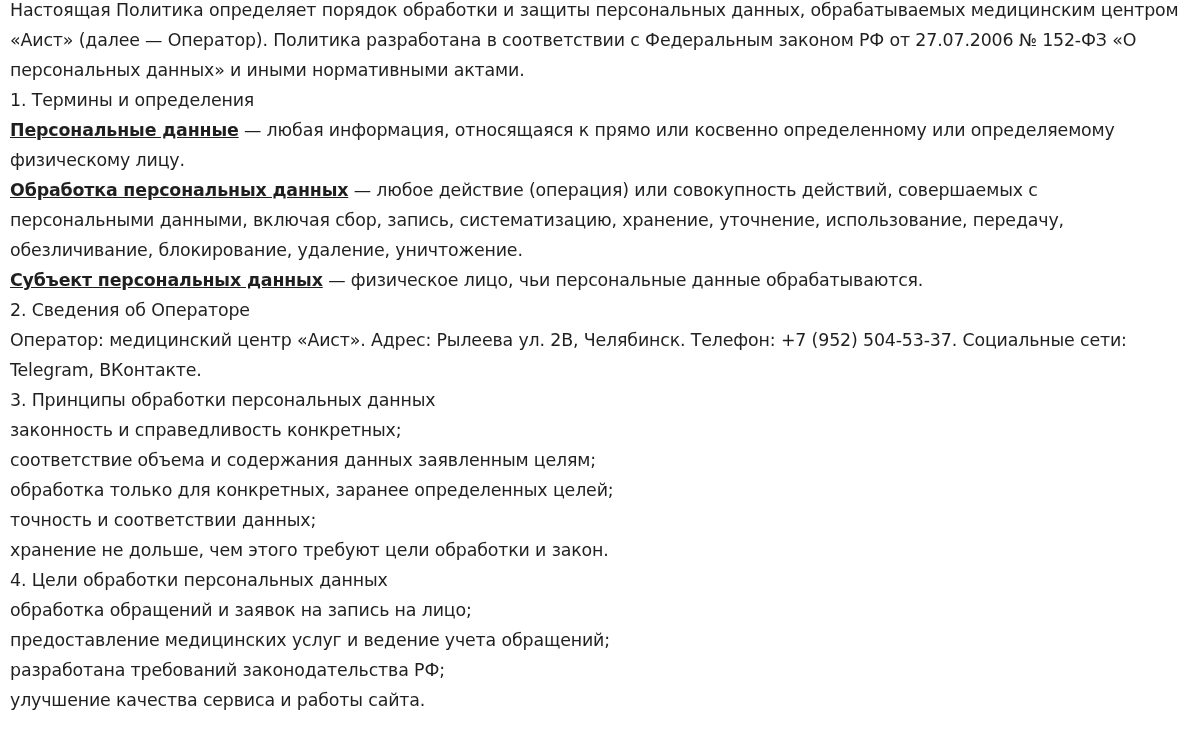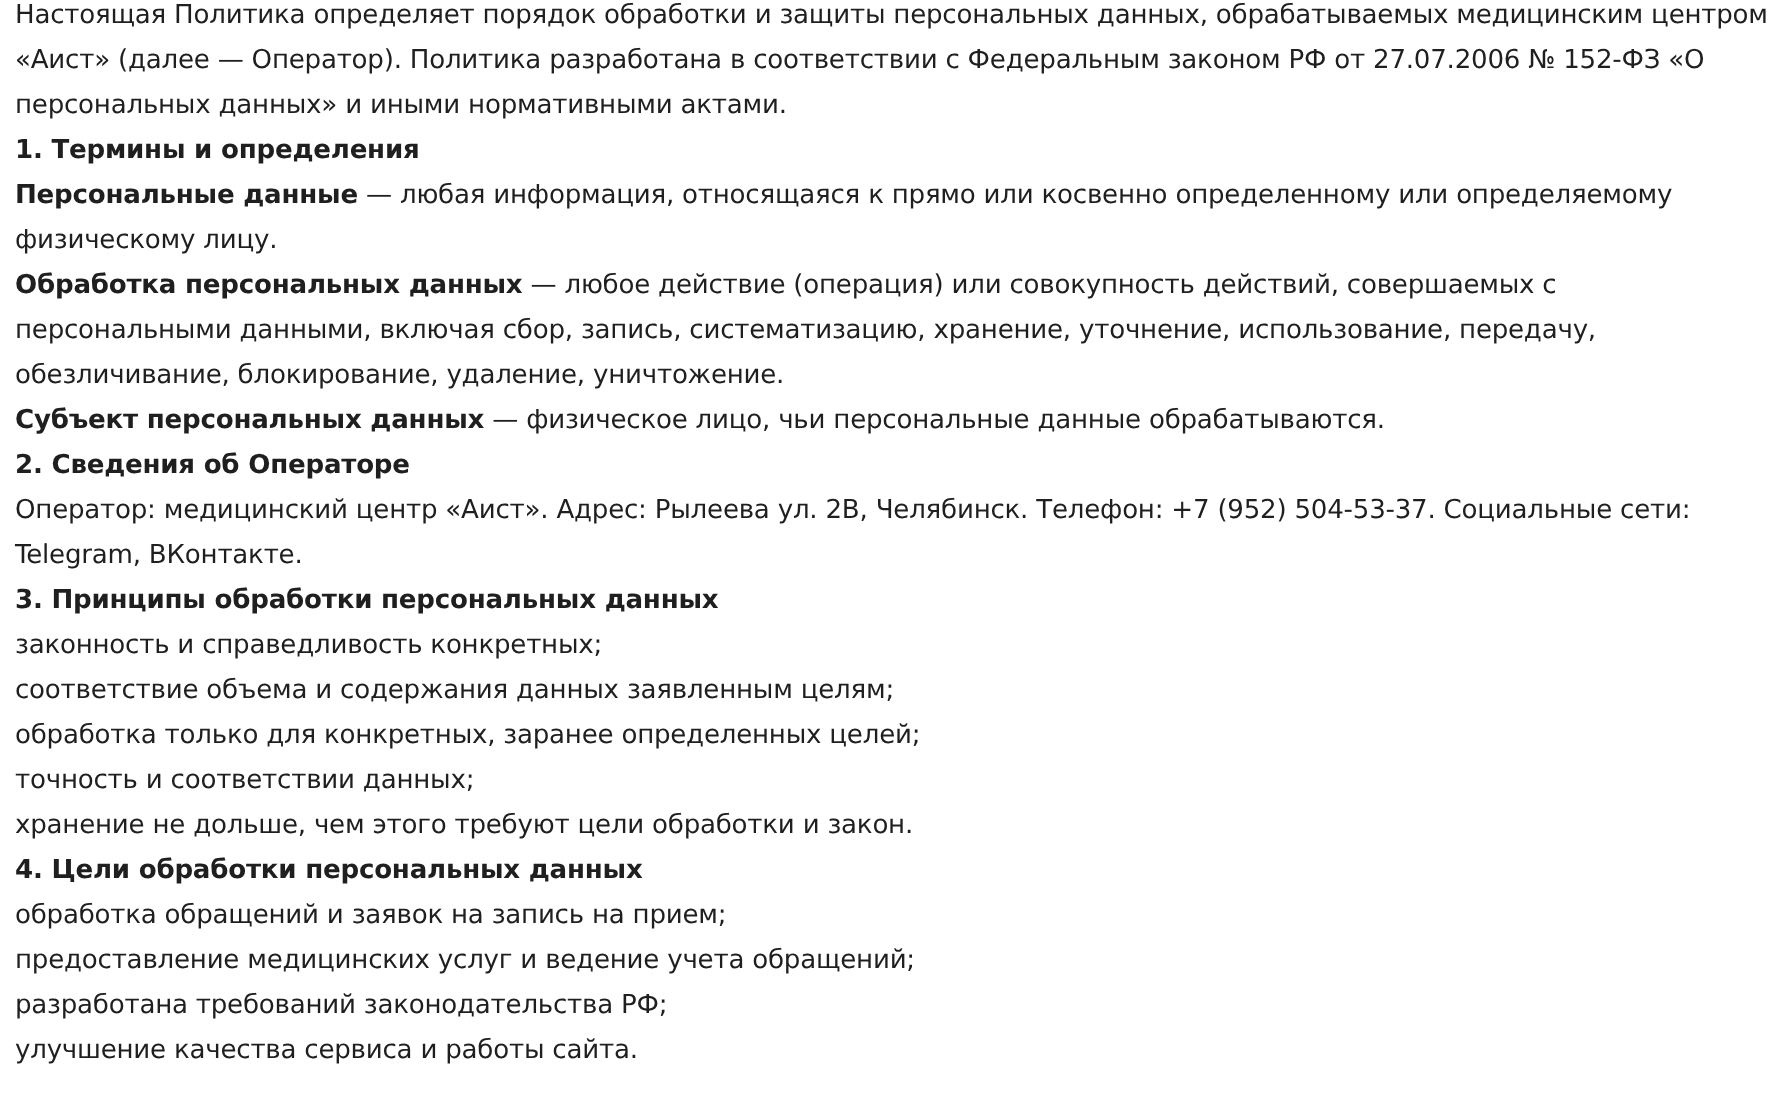--- a/index.html
+++ b/index.html
@@ -20,23 +20,24 @@
       color: #1f1f1f;
       letter-spacing: -0.15px;
       margin-top: -5px;
     }
     .line {
       margin: 0;
       white-space: normal;
     }
     .term {
       font-weight: bold;
+      text-decoration: underline;
     }
     .heading {
-      font-weight: bold;
+      font-weight: normal;
     }
   </style>
 </head>
 <body>
 
 <div class="doc">
   <p class="line">Настоящая Политика определяет порядок обработки и защиты персональных данных, обрабатываемых медицинским центром «Аист» (далее — Оператор). Политика разработана в соответствии с Федеральным законом РФ от 27.07.2006 № 152-ФЗ «О персональных данных» и иными нормативными актами.</p>
 
   <p class="line heading">1. Термины и определения</p>
 
@@ -50,17 +51,17 @@
   <p class="line">Оператор: медицинский центр «Аист». Адрес: Рылеева ул. 2В, Челябинск. Телефон: +7 (952) 504-53-37. Социальные сети: Telegram, ВКонтакте.</p>
 
   <p class="line heading">3. Принципы обработки персональных данных</p>
   <p class="line">законность и справедливость конкретных;</p>
   <p class="line">соответствие объема и содержания данных заявленным целям;</p>
   <p class="line">обработка только для конкретных, заранее определенных целей;</p>
   <p class="line">точность и соответствии данных;</p>
   <p class="line">хранение не дольше, чем этого требуют цели обработки и закон.</p>
 
   <p class="line heading">4. Цели обработки персональных данных</p>
-  <p class="line">обработка обращений и заявок на запись на прием;</p>
+  <p class="line">обработка обращений и заявок на запись на лицо;</p>
   <p class="line">предоставление медицинских услуг и ведение учета обращений;</p>
   <p class="line">разработана требований законодательства РФ;</p>
   <p class="line">улучшение качества сервиса и работы сайта.</p>
 </div>
 
 </body></html>

